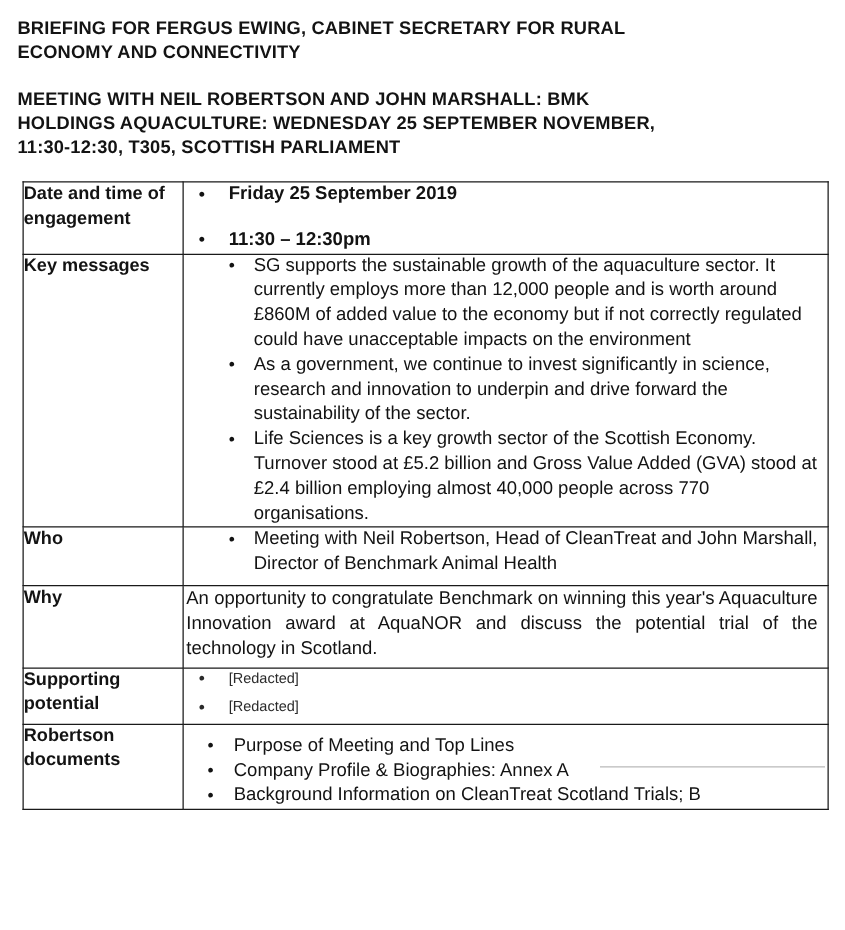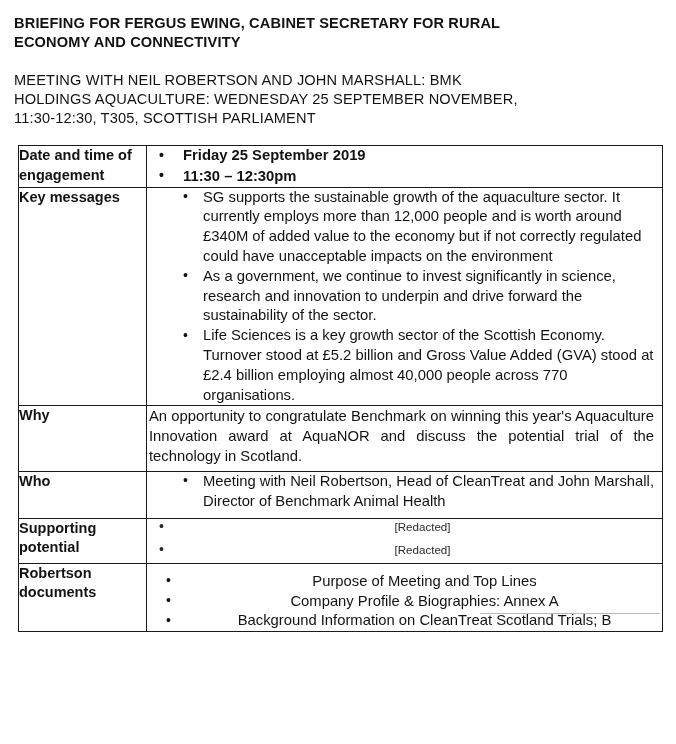--- a/index.html
+++ b/index.html
@@ -30,21 +30,21 @@
     font-size: 14.6px;
     font-weight: bold;
     line-height: 19px;
     letter-spacing: 0.15px;
     margin: 0;
     padding-top: 14px;
     text-transform: uppercase;
   }
   .doc-subtitle {
     font-size: 14.6px;
-    font-weight: normal;
+    font-weight: bold;
     line-height: 19px;
     letter-spacing: 0.15px;
     margin: 0;
     padding-top: 19px;
     text-transform: uppercase;
   }
 
   
   .brief-table {
     position: absolute;
@@ -91,44 +91,43 @@
     position: absolute;
     left: 12px;
     top: -0.5px;
     font-size: 14px;
     line-height: inherit;
   }
   
   ul.bl.indent > li { padding-left: 56px; }
   ul.bl.indent > li::before { left: 36px; }
   
-  ul.bl.indent-mid > li { padding-left: 40px; text-align: center; }
+  ul.bl.indent-mid > li { padding-left: 40px; }
   ul.bl.indent-mid > li::before { left: 19px; }
 
   .bold-item { font-weight: bold; }
 
-  .li-gap > li + li { margin-top: 1px; }
+  .li-gap > li + li { margin-top: 17px; }
 
   
   .just-par {
     margin: 0;
     padding: 1px 8px 4px 2px;
     text-align: justify;
     text-justify: inter-word;
     font-size: 14.8px;
     line-height: 19.8px;
   }
 
   
   .redacted-list > li {
     font-size: 11.6px;
     line-height: 16px;
     color: #2a2a2a;
     padding-left: 38px;
-    text-align: center;
   }
   .redacted-list > li::before {
     font-size: 12px;
     left: 14px;
     top: 0px;
   }
   .redacted-list > li + li { margin-top: 7px; }
 
   
   .scan-artifact {
@@ -165,40 +164,40 @@
             <li class="bold-item">11:30 – 12:30pm</li>
           </ul>
         </td>
       </tr>
 
 
       <tr>
         <td class="label-cell">Key messages</td>
         <td class="body-cell">
           <ul class="bl indent">
-            <li>SG supports the sustainable growth of the aquaculture sector.  It currently employs more than 12,000 people and is worth around £340M of added value to the economy but if not correctly regulated could have unacceptable impacts on the environment</li>
+            <li>SG supports the sustainable growth of the aquaculture sector.  It currently employs more than 12,000 people and is worth around £860M of added value to the economy but if not correctly regulated could have unacceptable impacts on the environment</li>
             <li>As a government, we continue to invest significantly in science, research and innovation to underpin and drive forward the sustainability of the sector.</li>
             <li>Life Sciences is a key growth sector of the Scottish Economy. Turnover stood at £5.2 billion and Gross Value Added (GVA) stood at £2.4 billion employing almost 40,000 people across 770 organisations.</li>
           </ul>
-        </td>
-      </tr>
-
-      <tr>
-        <td class="label-cell">Why</td>
-        <td class="body-cell" style="height:54px;">
-          <p class="just-par">An opportunity to congratulate Benchmark on winning this year's Aquaculture Innovation award at AquaNOR and discuss the potential trial of the technology in Scotland.</p>
         </td>
       </tr>
 
       <tr>
         <td class="label-cell">Who</td>
         <td class="body-cell" style="height:46px;">
           <ul class="bl indent">
             <li>Meeting with Neil Robertson, Head of CleanTreat and John Marshall, Director of Benchmark Animal Health</li>
           </ul>
+        </td>
+      </tr>
+
+      <tr>
+        <td class="label-cell">Why</td>
+        <td class="body-cell" style="height:54px;">
+          <p class="just-par">An opportunity to congratulate Benchmark on winning this year's Aquaculture Innovation award at AquaNOR and discuss the potential trial of the technology in Scotland.</p>
         </td>
       </tr>
 
       <tr>
         <td class="label-cell">Supporting potential</td>
         <td class="body-cell" style="height:44px;">
           <ul class="bl redacted-list">
             <li>[Redacted]</li>
             <li>[Redacted]</li>
           </ul>

